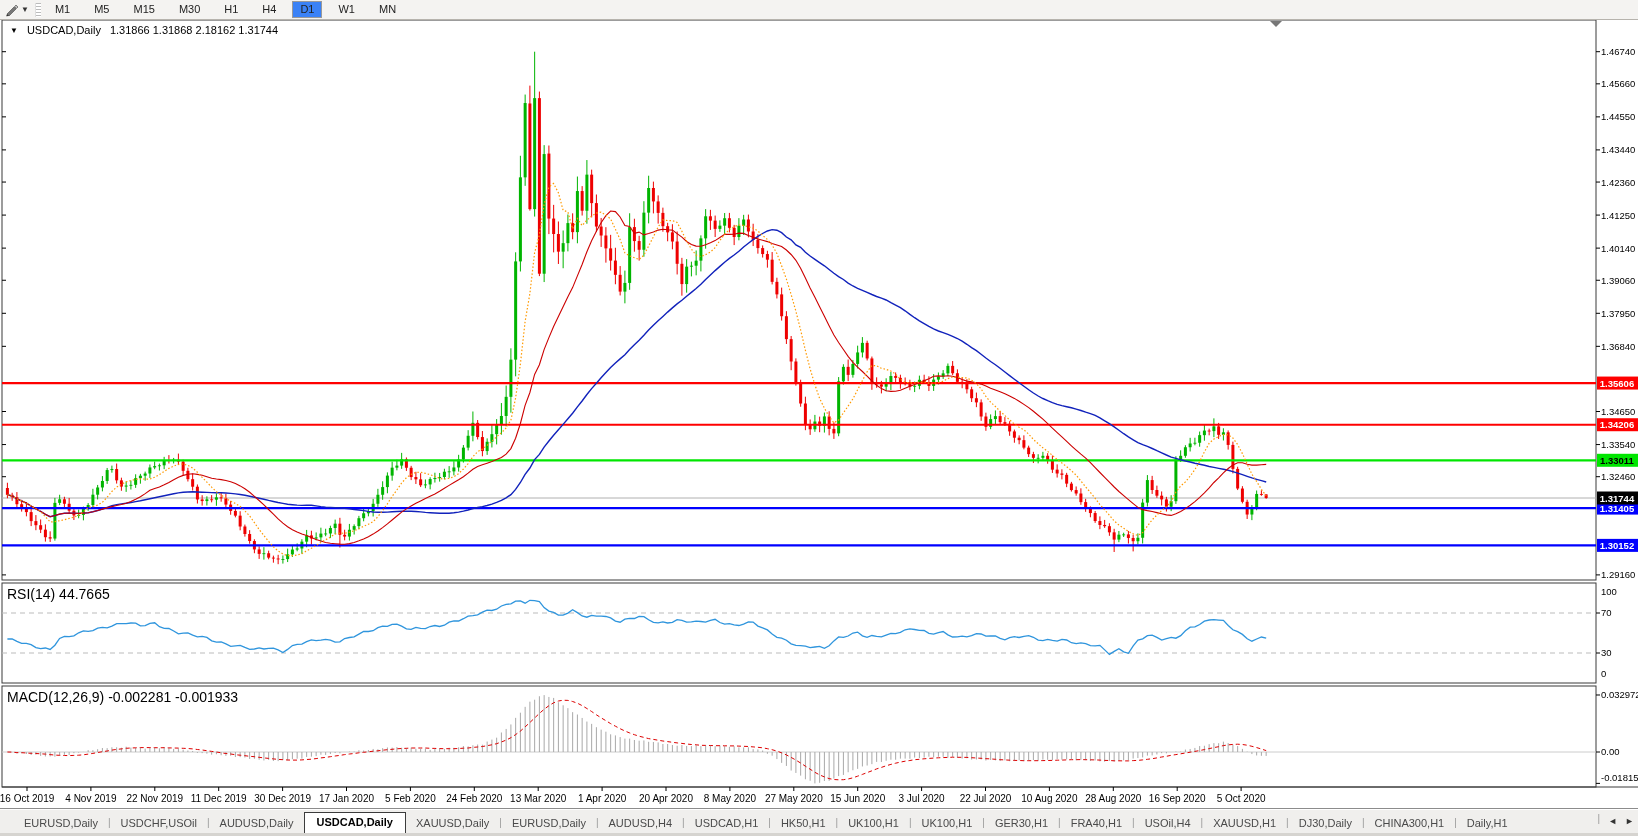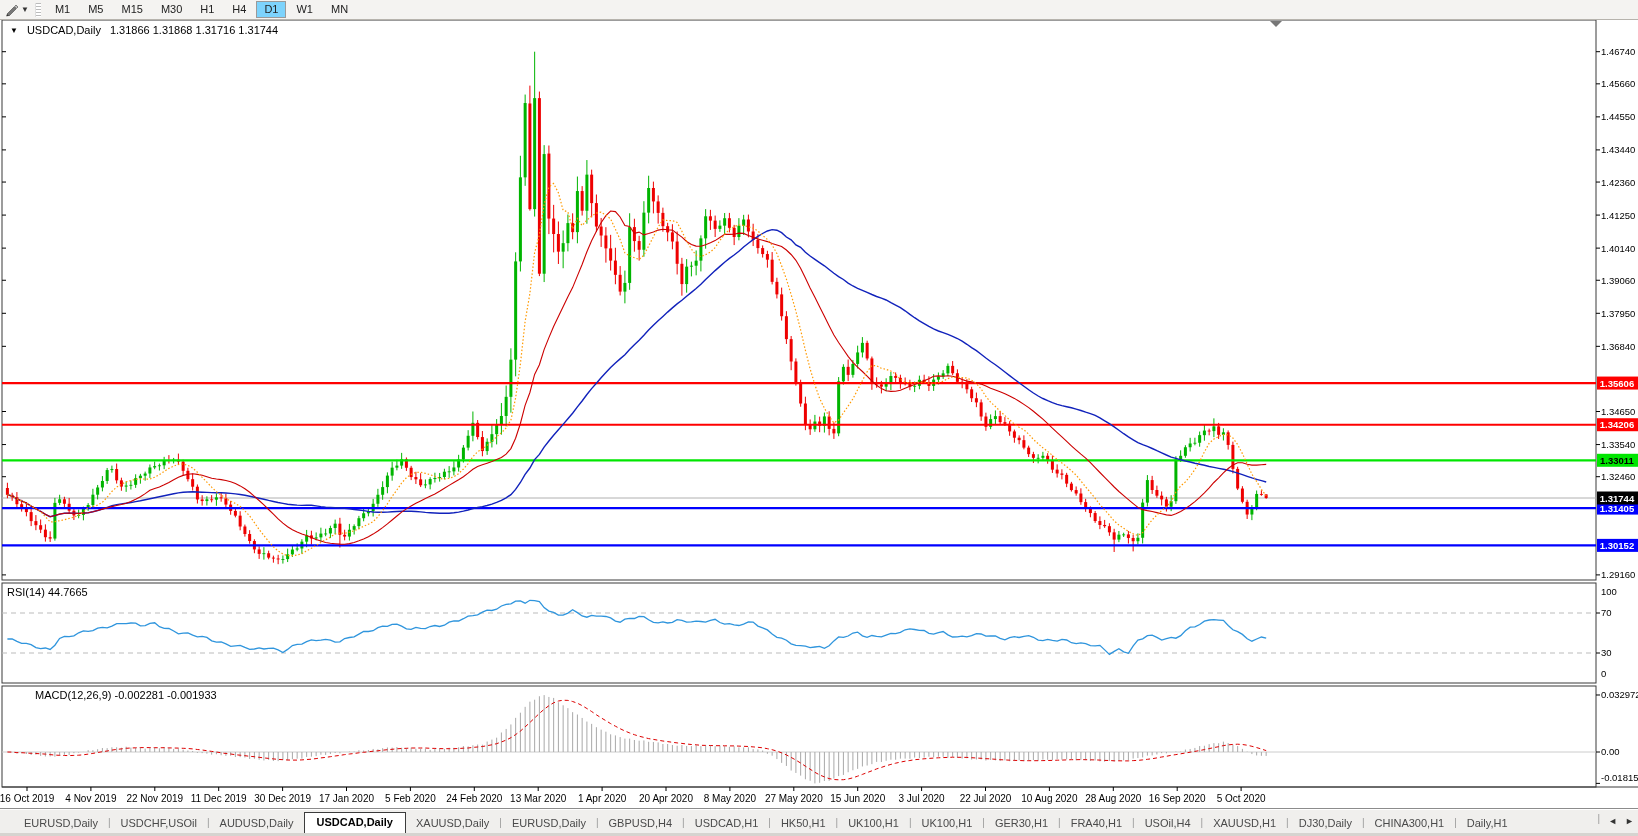--- a/index.html
+++ b/index.html
@@ -4,28 +4,28 @@
 <style>
   html,body{margin:0;padding:0;background:#fff;}
   body{width:1638px;height:836px;overflow:hidden;position:relative;
        font-family:"Liberation Sans",sans-serif;-webkit-font-smoothing:none;}
   .toolbar{position:absolute;left:0;top:0;width:1638px;height:19px;background:#f4f3f1;
            border-bottom:1px solid #b6b3ad;display:flex;align-items:center;z-index:5;}
   .tool-icon{width:18px;height:16px;margin-left:3px;display:flex;align-items:center;justify-content:center;cursor:pointer;}
   .tool-caret{font-size:8px;color:#333;margin:0 4px 0 0;cursor:pointer;}
   .gripper{width:5px;height:14px;margin:0 6px 0 2px;
            background:repeating-linear-gradient(180deg,#bbb 0 1px,#fff 1px 3px);border-left:1px solid #ddd;}
-  .tf-buttons{display:flex;align-items:center;gap:2px;}
+  .tf-buttons{display:flex;align-items:center;gap:8px;}
   .tf-btn{font-size:11px;color:#222;padding:1px 7px;border:1px solid transparent;cursor:pointer;line-height:13px;}
-  .tf-btn.active{background:#7dd3fc;border:1px solid #9a9a9a;}
+  .tf-btn.active{background:#3b82f6;border:1px solid #9a9a9a;}
   .chart-title{position:absolute;left:10px;top:24px;font-size:11px;color:#000;z-index:4;display:flex;gap:9px;align-items:center;}
   .menu-tri{font-size:8px;color:#000;}
-  .panel-label{position:absolute;font-size:11px;color:#000;z-index:4;}
+  .panel-label{position:absolute;font-size:14px;color:#000;z-index:4;}
   .rsi-label{left:7px;top:586px;}
-  .macd-label{left:7px;top:689px;margin-left:28px;}
+  .macd-label{left:7px;top:689px;}
   .tabbar{position:absolute;left:0;top:808px;width:1638px;height:24px;background:#f0efed;
           border-top:1px solid #8c8c8c;box-shadow:inset 0 1px 0 #ffffff;display:flex;align-items:flex-end;z-index:5;}
   .tabs{display:flex;align-items:flex-end;height:22px;margin-left:14px;}
   .tab{font-size:11px;color:#4a4a4a;padding:3px 10px 4px 10px;cursor:pointer;white-space:nowrap;}
   .tab.active{background:#ffffff;border:1px solid #3c3c3c;border-bottom:none;color:#000;font-weight:600;padding:3px 12px 5px 12px;}
   .tab-sep{color:#999;font-size:10px;padding:0 0 5px 0;}
   .tab-arrows{position:absolute;right:4px;bottom:4px;display:flex;gap:8px;align-items:center;}
   .tab-arrow{font-size:9px;color:#333;cursor:pointer;}
   .bottom-strip{position:absolute;left:0;top:832px;width:1638px;height:4px;background:#d6d4d0;}
   svg text{user-select:none;}
@@ -1514,39 +1514,39 @@
     <text x="1601" y="698" font-size="9.5" text-anchor="start" fill="#000" font-family="&quot;Liberation Sans&quot;,sans-serif" font-weight="normal">0.032972</text>
     <line x1="1596" y1="752" x2="1600" y2="752" stroke="#000"></line>
     <text x="1601" y="755" font-size="9.5" text-anchor="start" fill="#000" font-family="&quot;Liberation Sans&quot;,sans-serif" font-weight="normal">0.00</text>
     <line x1="1596" y1="783.388266" x2="1600" y2="783.388266" stroke="#000"></line>
     <text x="1601" y="781" font-size="9.5" text-anchor="start" fill="#000" font-family="&quot;Liberation Sans&quot;,sans-serif" font-weight="normal">-0.018154</text>
   </svg>
 
 <div class="chart-title">
   <span class="menu-tri">▼</span>
   <span>USDCAD,Daily</span>
-  <span>1.31866 1.31868 1.31716 1.31744</span>
+  <span>1.31866 1.31868 2.18162 1.31744</span>
 </div>
 
 <div class="panel-label rsi-label">RSI(14) 44.7665</div>
 <div class="panel-label macd-label">MACD(12,26,9) -0.002281 -0.001933</div>
 
 <div class="tabbar">
   <div class="tabs" id="tabs">
       <div class="tab">EURUSD,Daily</div>
       <span class="tab-sep">|</span>
       <div class="tab">USDCHF,USOil</div>
       <span class="tab-sep">|</span>
       <div class="tab">AUDUSD,Daily</div>
       <div class="tab active">USDCAD,Daily</div>
       <div class="tab">XAUUSD,Daily</div>
       <span class="tab-sep">|</span>
       <div class="tab">EURUSD,Daily</div>
       <span class="tab-sep">|</span>
-      <div class="tab">GBPUSD,H4</div>
+      <div class="tab">AUDUSD,H4</div>
       <span class="tab-sep">|</span>
       <div class="tab">USDCAD,H1</div>
       <span class="tab-sep">|</span>
       <div class="tab">HK50,H1</div>
       <span class="tab-sep">|</span>
       <div class="tab">UK100,H1</div>
       <span class="tab-sep">|</span>
       <div class="tab">UK100,H1</div>
       <span class="tab-sep">|</span>
       <div class="tab">GER30,H1</div>

